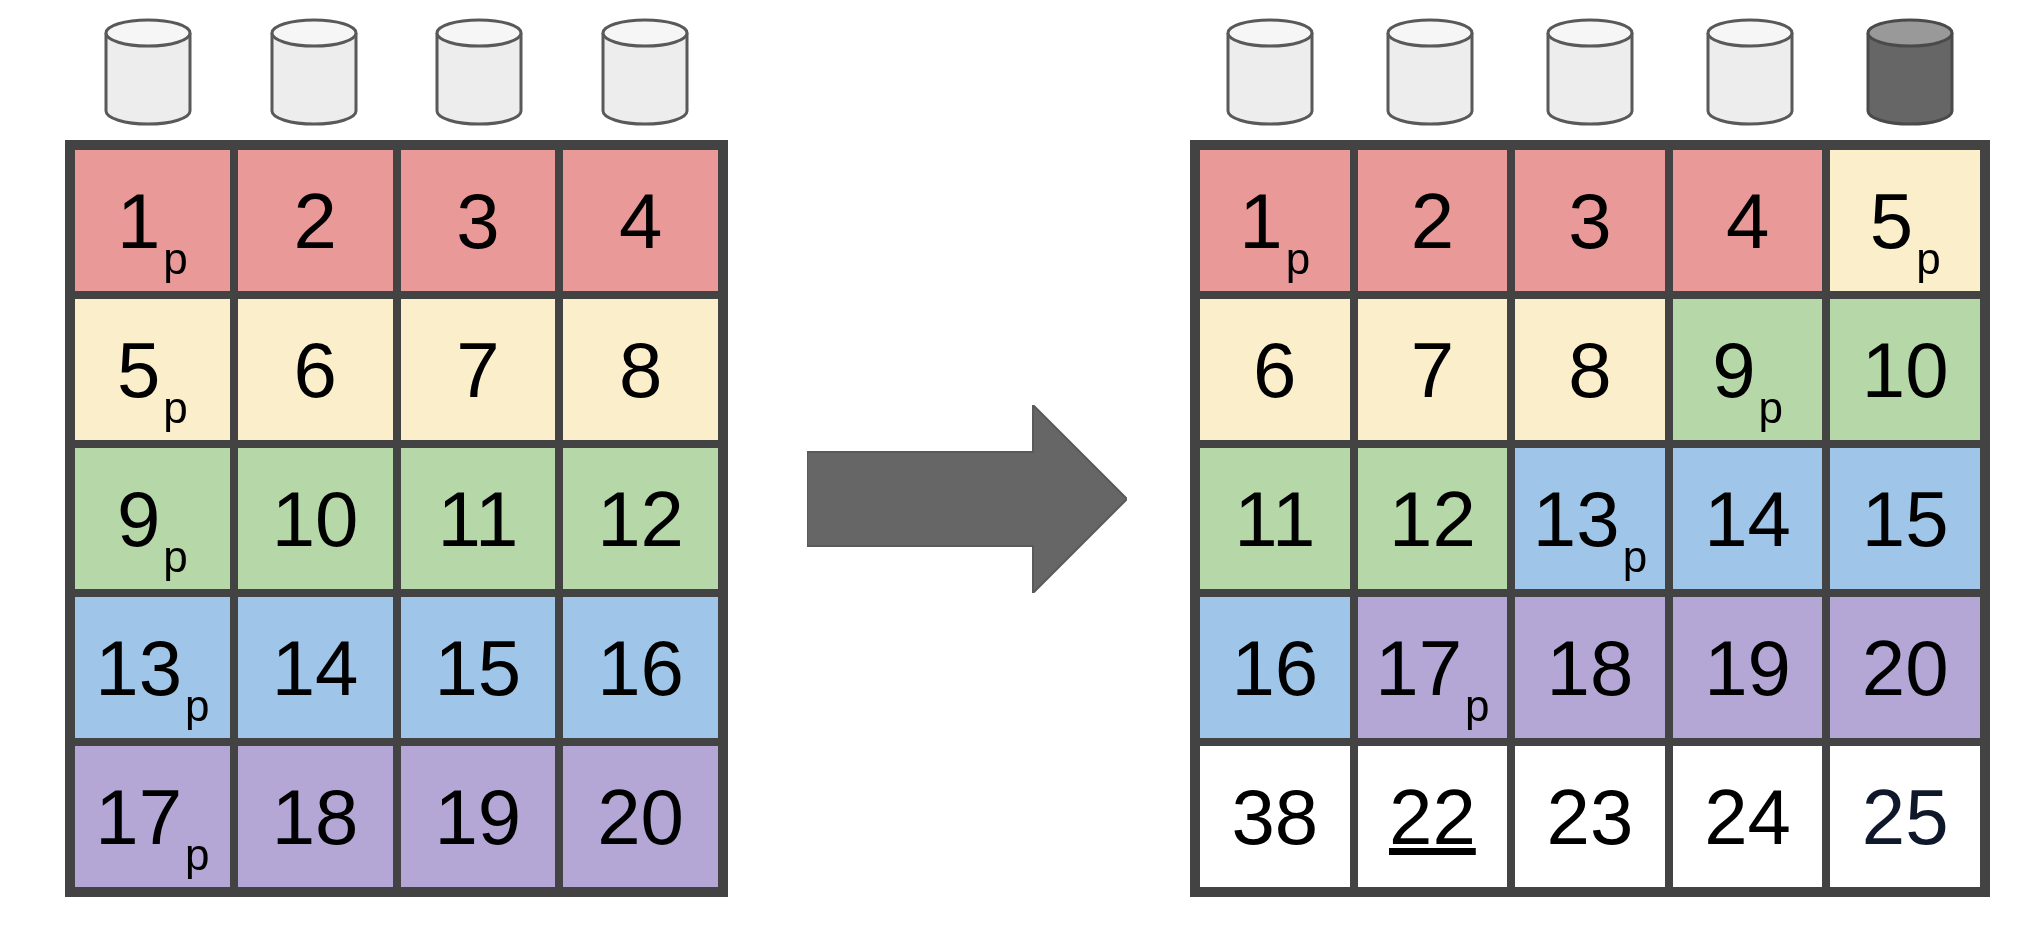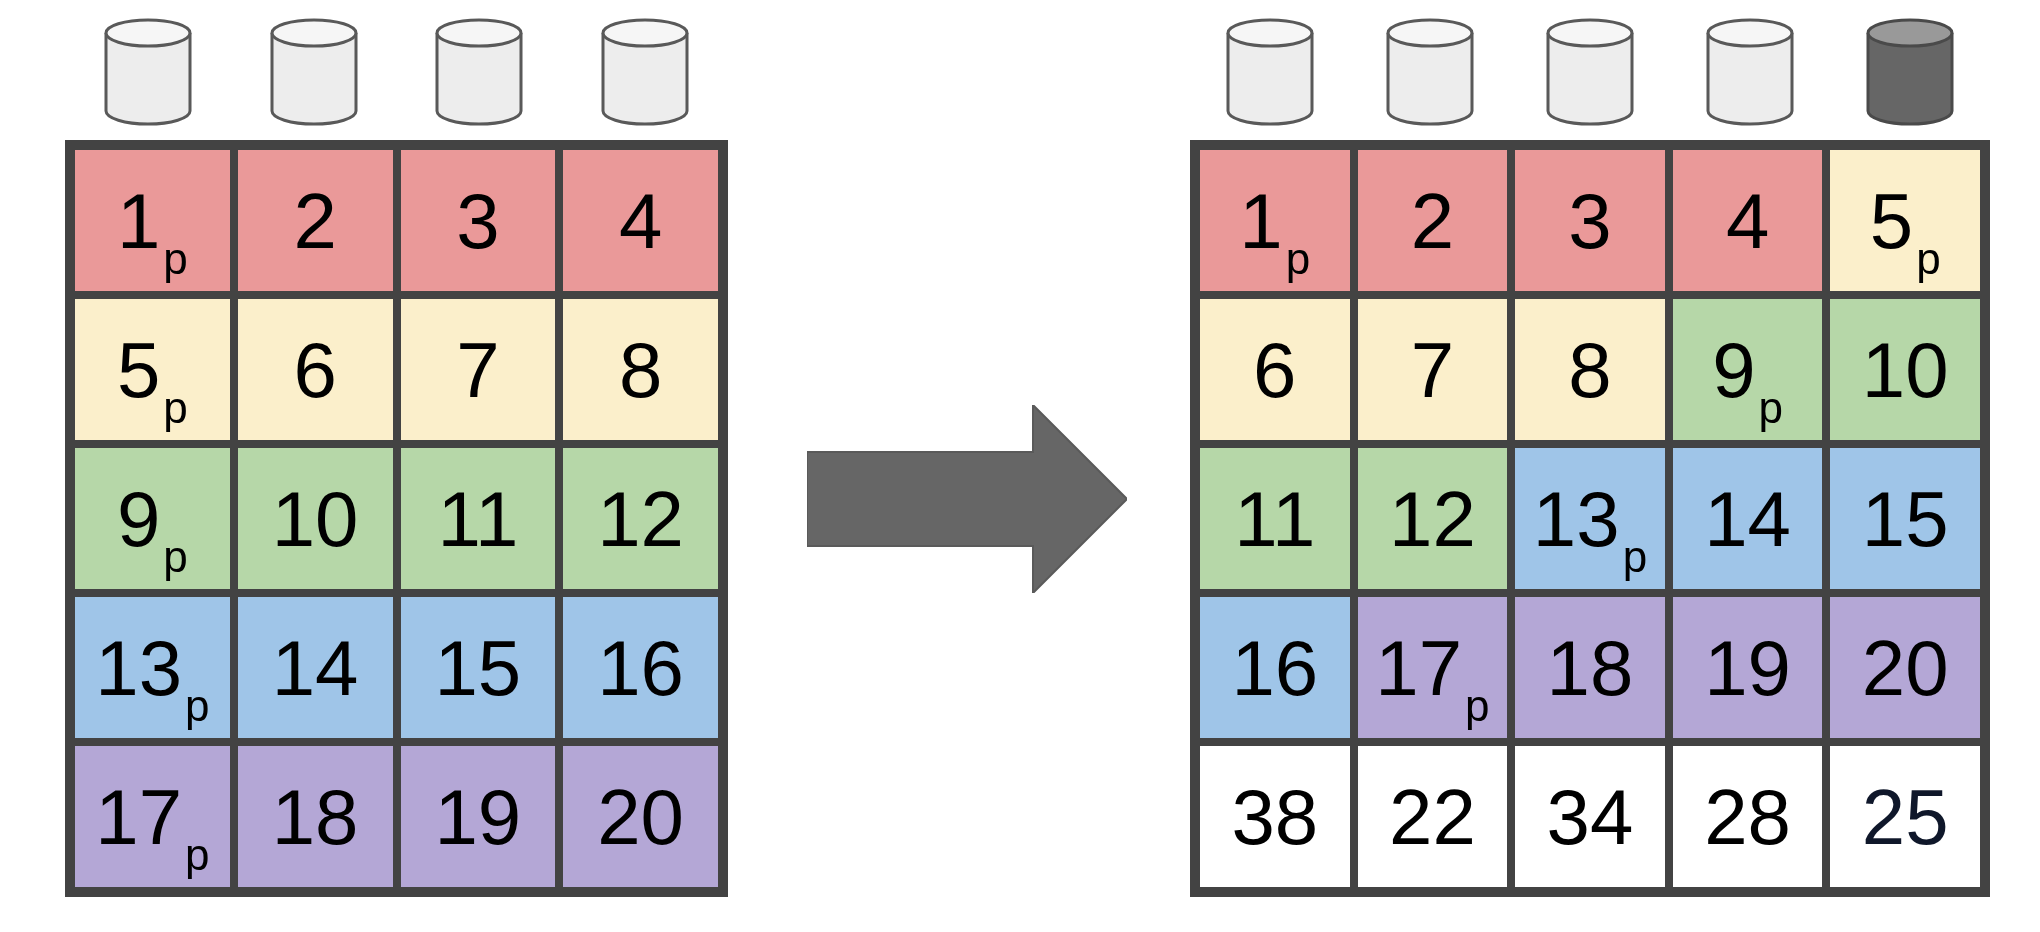--- a/index.html
+++ b/index.html
@@ -309,33 +309,33 @@
         <div class="cell" style="background: rgb(180, 167, 214); color: rgb(0, 0, 0);">
           <span class="label">
             <span>20</span>
           </span>
         </div>
         <div class="cell" style="background: rgb(255, 255, 255); color: rgb(0, 0, 0);">
           <span class="label">
             <span>38</span>
           </span>
         </div>
+        <div class="cell" style="background: rgb(255, 255, 255); color: rgb(0, 0, 0); text-decoration: underline;">
+          <span class="label">
+            <span>22</span>
+          </span>
+        </div>
         <div class="cell" style="background: rgb(255, 255, 255); color: rgb(0, 0, 0);">
           <span class="label">
-            <span>22</span>
+            <span>23</span>
           </span>
         </div>
         <div class="cell" style="background: rgb(255, 255, 255); color: rgb(0, 0, 0);">
           <span class="label">
-            <span>34</span>
-          </span>
-        </div>
-        <div class="cell" style="background: rgb(255, 255, 255); color: rgb(0, 0, 0);">
-          <span class="label">
-            <span>28</span>
+            <span>24</span>
           </span>
         </div>
         <div class="cell" style="background: rgb(255, 255, 255); color: #0f172a;">
           <span class="label">
             <span>25</span>
           </span>
         </div>
       </div>
   </section>
 

